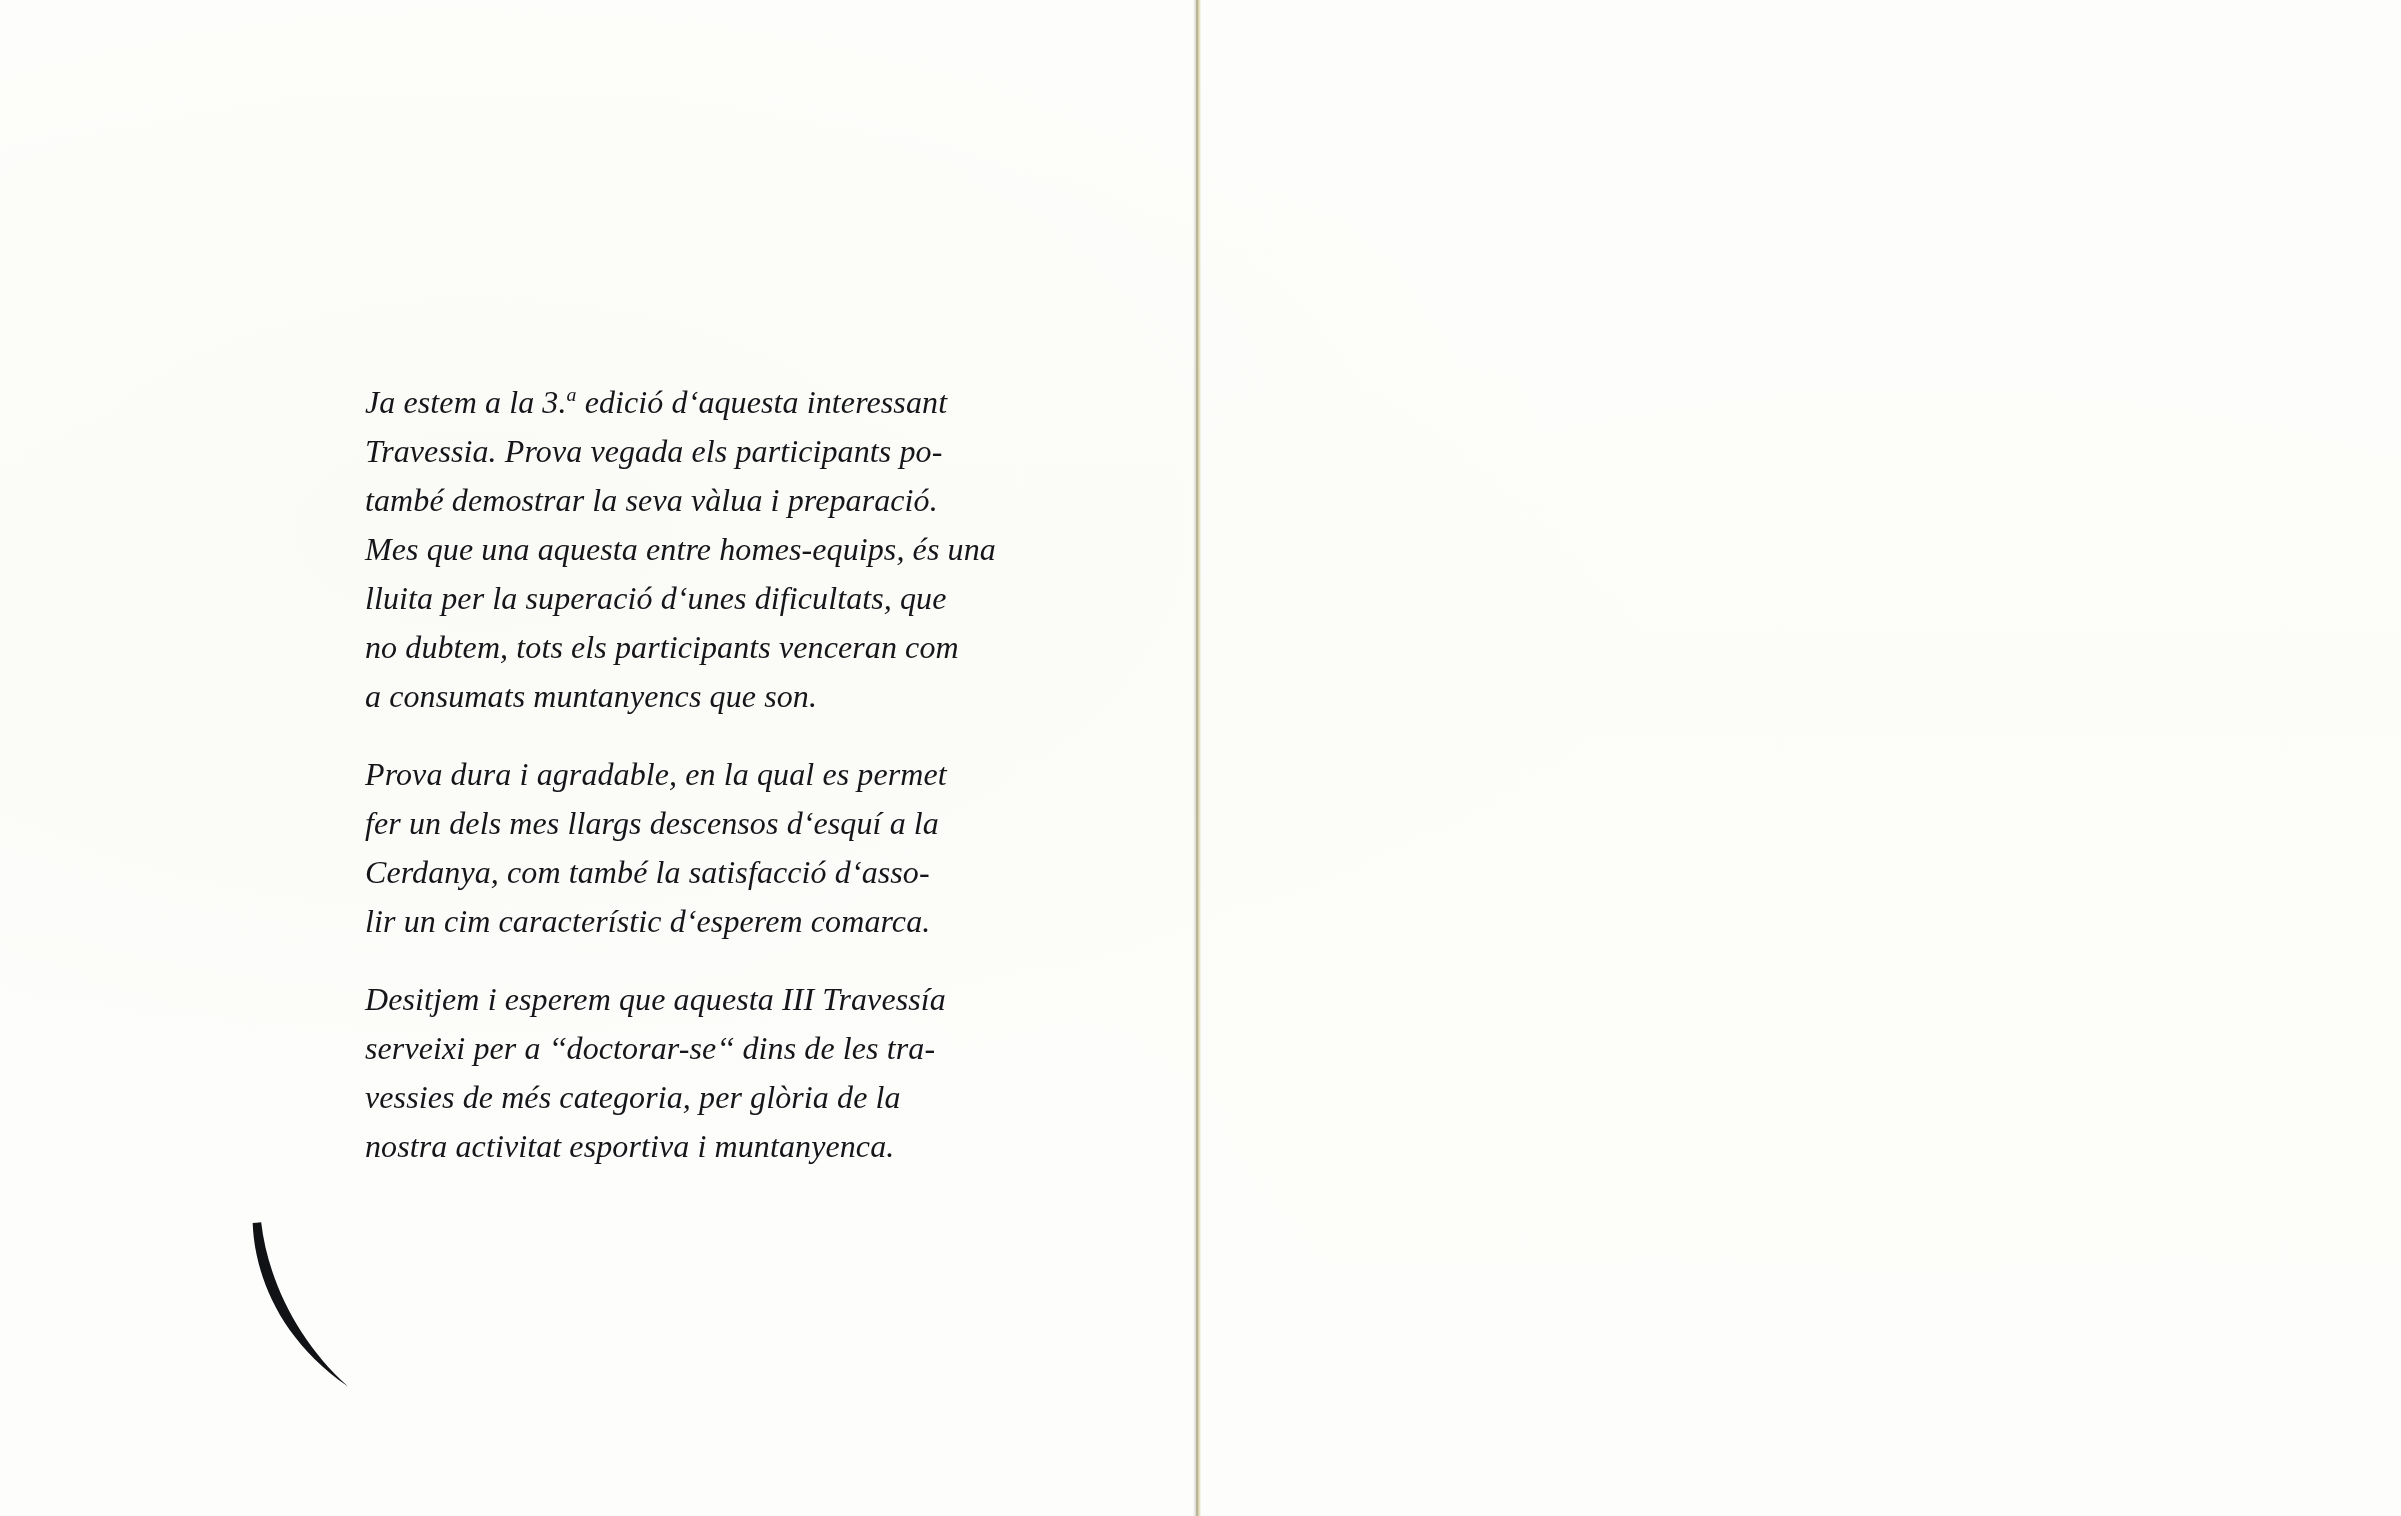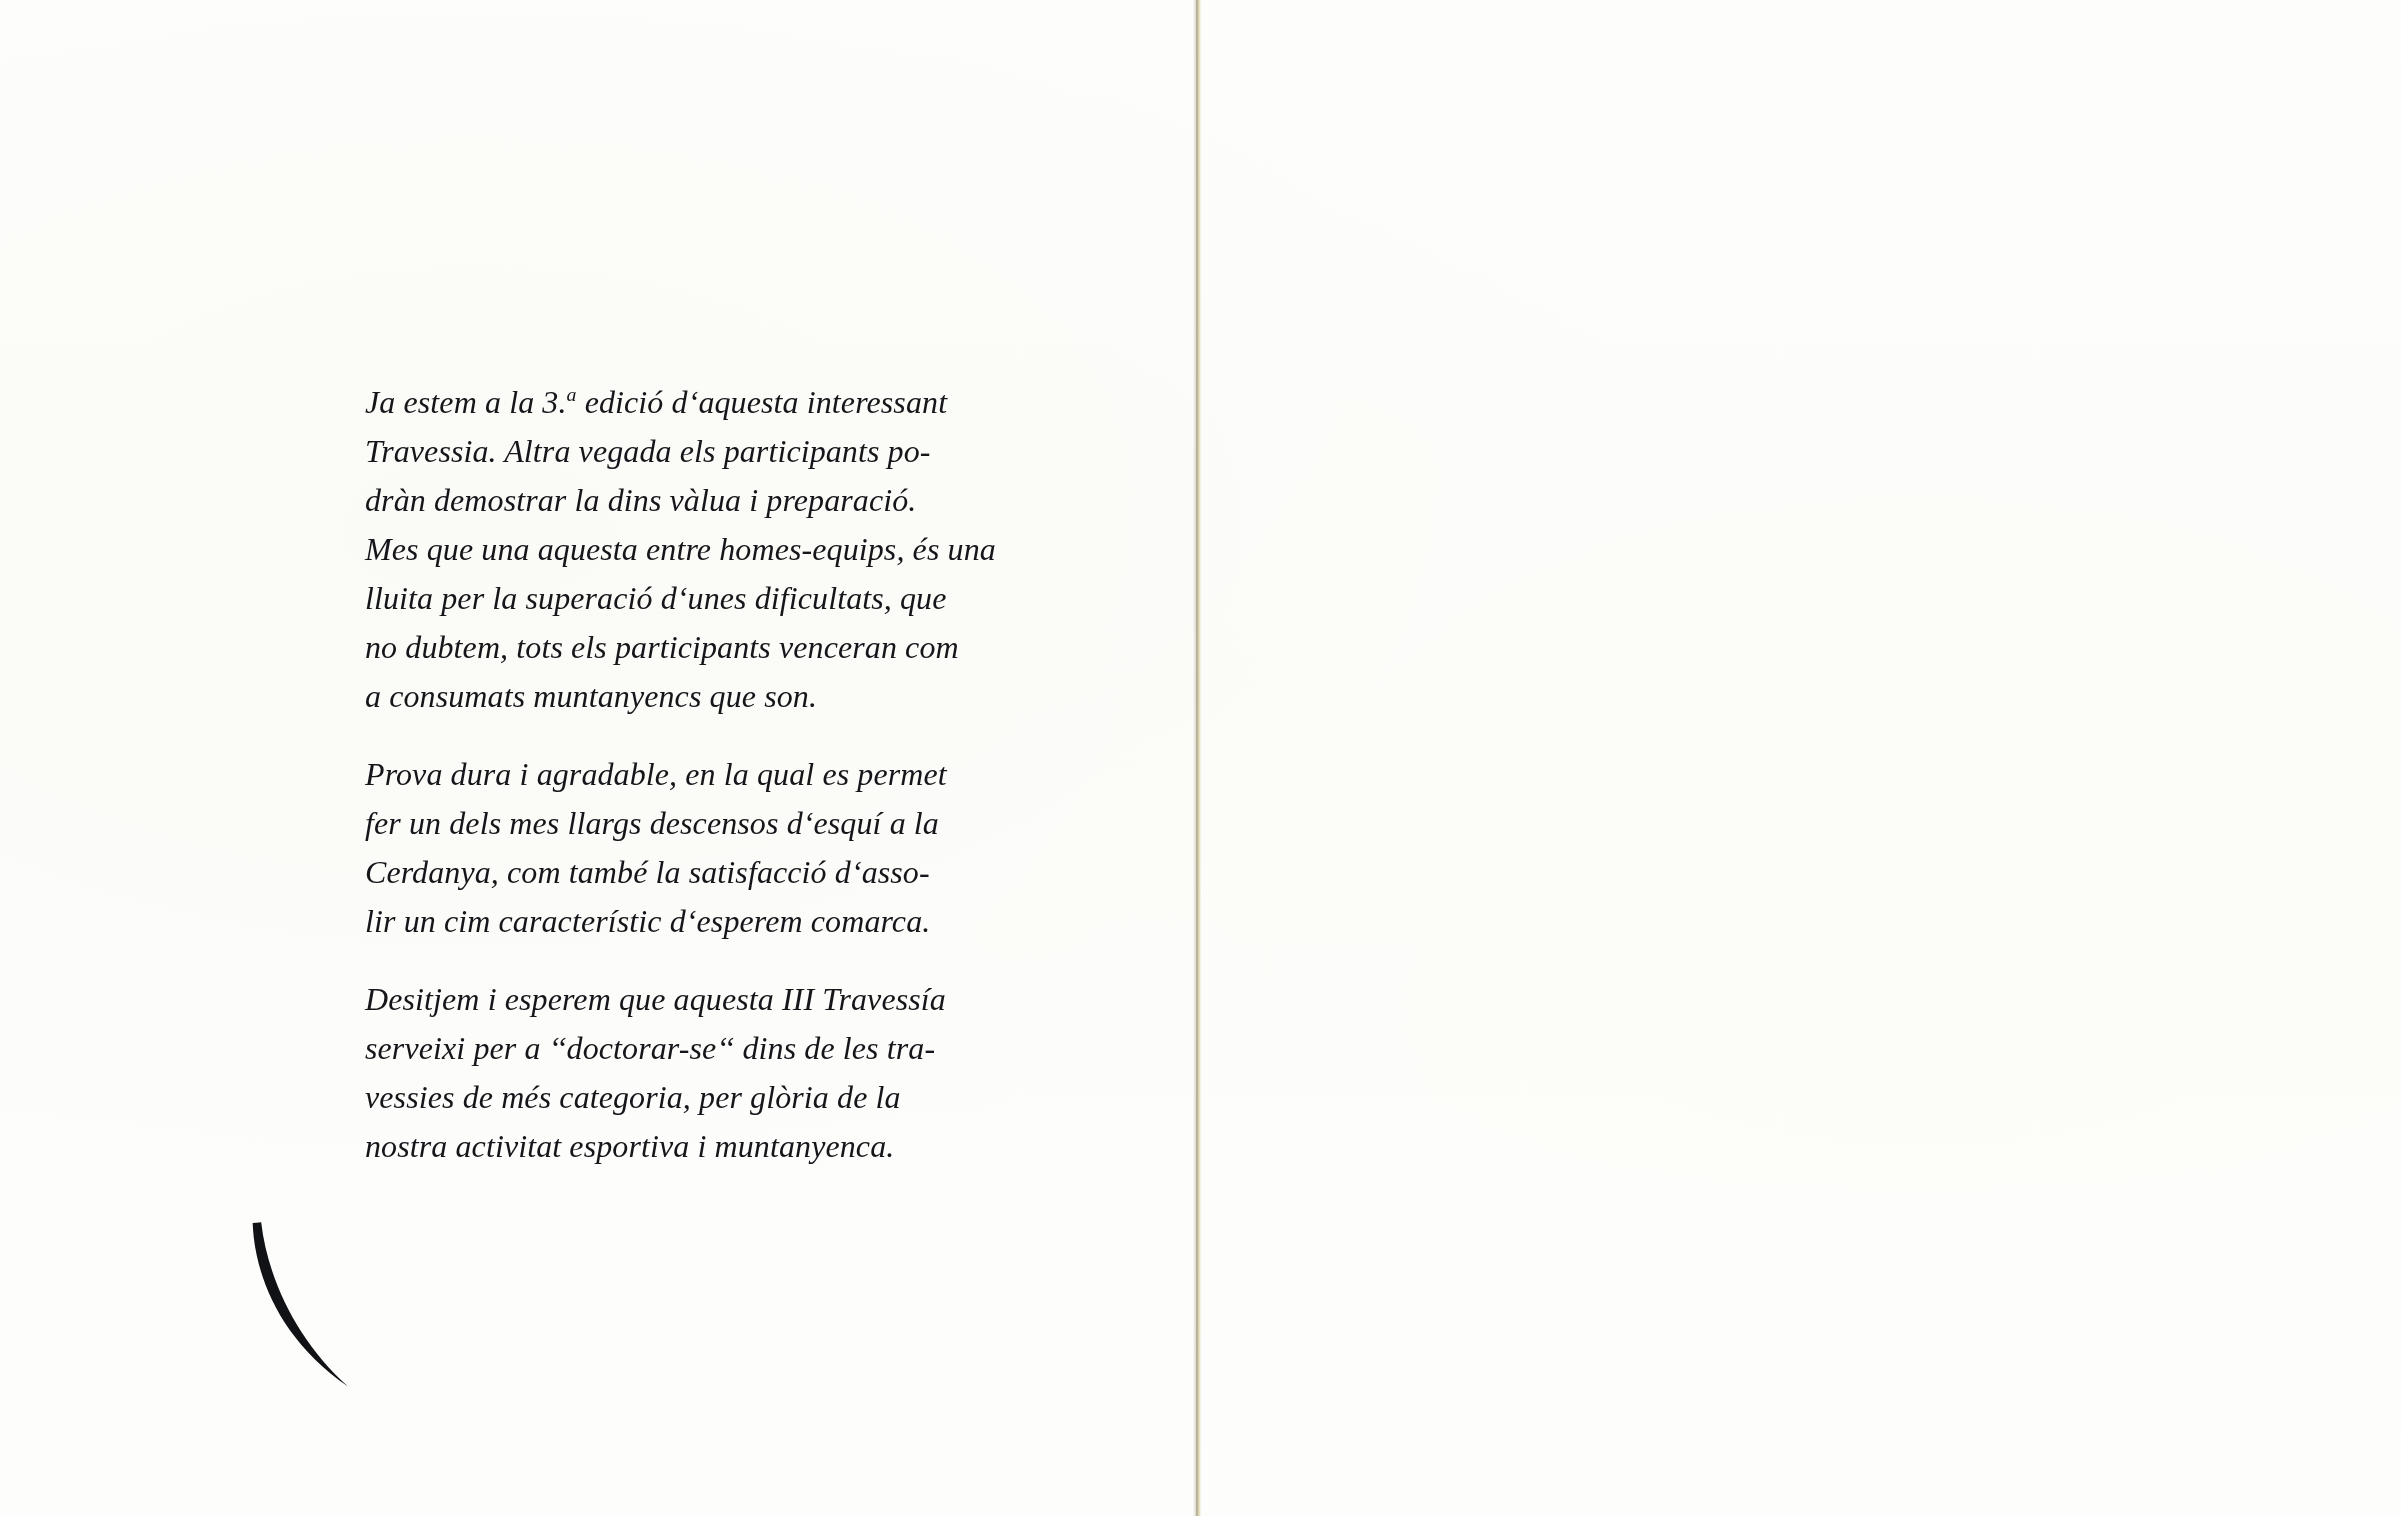--- a/index.html
+++ b/index.html
@@ -94,22 +94,22 @@
 <div id="page">
 
   <div id="paper-texture"></div>
 
   <div id="left-page" class="page-side">
 
     <div id="left-text-block">
 
       <div class="para">
         <span class="ln">Ja estem a la 3.<span class="ord">a</span> edició d‘aquesta interessant</span>
-        <span class="ln">Travessia. Altra vegada els participants po-</span>
-        <span class="ln">dràn demostrar la dins vàlua i preparació.</span>
+        <span class="ln">Travessia. Prova vegada els participants po-</span>
+        <span class="ln">també demostrar la seva vàlua i preparació.</span>
         <span class="ln">Mes que una aquesta entre homes-equips, és una</span>
         <span class="ln">lluita per la superació d‘unes dificultats, que</span>
         <span class="ln">no dubtem, tots els participants venceran com</span>
         <span class="ln">a consumats muntanyencs que son.</span>
       </div>
 
       <div class="para">
         <span class="ln">Prova dura i agradable, en la qual es permet</span>
         <span class="ln">fer un dels mes llargs descensos d‘esquí a la</span>
         <span class="ln">Cerdanya, com també la satisfacció d‘asso-</span>

